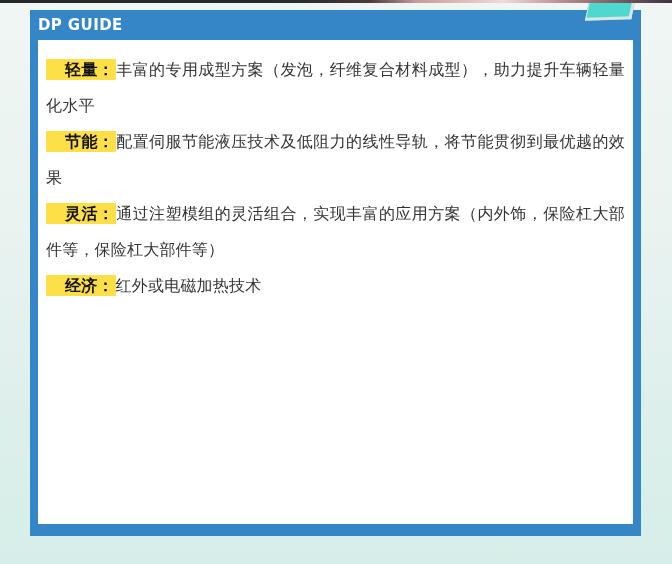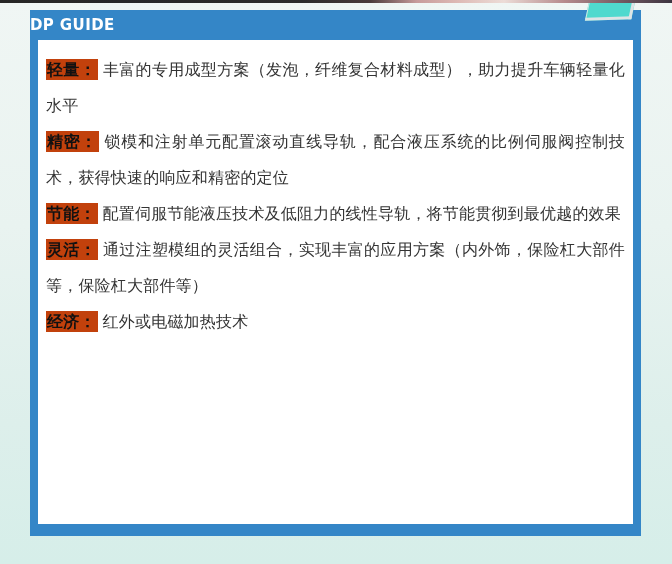--- a/index.html
+++ b/index.html
@@ -31,21 +31,21 @@
     left: 30px; top: 10px;
     width: 611px; height: 526px;
     background: #3486c7;
     box-sizing: border-box;
     z-index: 10;
   }
   .panel-header {
     height: 30px;
     display: flex;
     align-items: center;
-    padding-left: 0;
+    padding-left: 8px;
     box-sizing: border-box;
     border-radius: 10px;
   }
   .panel-title {
     color: #ffffff;
     font-size: 15px;
     font-weight: 600;
     letter-spacing: 0.4px;
   }
   .panel-body {
@@ -72,39 +72,37 @@
   .item {
     font-size: 16px;
     line-height: 36px;
     color: #333333;
     text-align: justify;
     text-justify: inter-ideograph;
     margin: 0;
     letter-spacing: 0.2px;
   }
   .item-label {
-    background: #c2410c;
+    background: #fde047;
     color: #111111;
     font-weight: bold;
-    padding: 1px 2px 1px 1px;
-    margin-right: 5px;
+    padding: 1px 2px 1px 19px;
   }
 </style>
 </head>
 <body>
 
 <div class="top-line"></div>
 
 <div class="panel">
   <div class="corner-tab"></div>
 
   <div class="panel-header">
     <span class="panel-title">DP GUIDE</span>
   </div>
 
   <div class="panel-body">
     <p class="item"><span class="item-label">轻量：</span><span>丰富的专用成型方案（发泡，纤维复合材料成型），助力提升车辆轻量化水平</span></p>
-    <p class="item"><span class="item-label">精密：</span><span>锁模和注射单元配置滚动直线导轨，配合液压系统的比例伺服阀控制技术，获得快速的响应和精密的定位</span></p>
     <p class="item"><span class="item-label">节能：</span><span>配置伺服节能液压技术及低阻力的线性导轨，将节能贯彻到最优越的效果</span></p>
     <p class="item"><span class="item-label">灵活：</span><span>通过注塑模组的灵活组合，实现丰富的应用方案（内外饰，保险杠大部件等，保险杠大部件等）</span></p>
     <p class="item"><span class="item-label">经济：</span><span>红外或电磁加热技术</span></p>
   </div>
 </div>
 
 </body></html>

